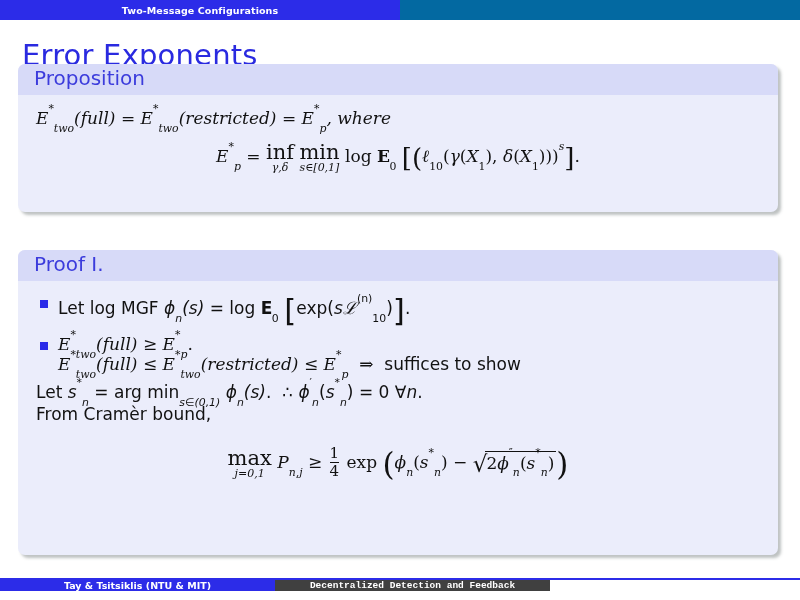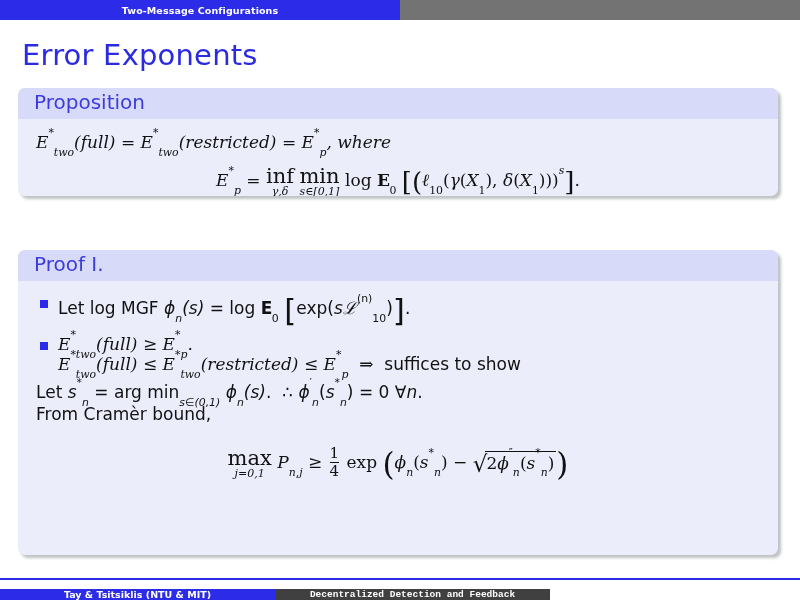--- a/index.html
+++ b/index.html
@@ -13,21 +13,21 @@
     position: relative;
     font-family: "DejaVu Sans", "Liberation Sans", sans-serif;
     overflow: hidden;
   }
 
   
   #headbar {
     position: absolute;
     left: 0; top: 0;
     width: 800px; height: 20px;
-    background: #737373;
+    background: #0369a1;
   }
   #headbar-active {
     position: absolute;
     left: 0; top: 0;
     width: 400px; height: 20px;
     background: #2c2ce8;
     display: flex;
     align-items: center;
     justify-content: center;
   }
@@ -63,21 +63,21 @@
     font-size: 20px;
     padding: 3px 16px 5px 16px;
     line-height: 1.15;
     white-space: nowrap;
   }
   .block-body {
     padding: 7px 14px 10px 14px;
     color: #1a1a1a;
   }
 
-  #prop-block { left: 18px; top: 88px; width: 760px; height: 108px; }
+  #prop-block { left: 18px; top: 64px; width: 760px; height: 148px; }
   #proof-block { left: 18px; top: 250px; width: 760px; height: 305px; border-radius: 7px; }
 
   
   .math {
     font-family: "DejaVu Serif", "Liberation Serif", serif;
     font-size: 17px;
     color: #111;
     white-space: nowrap;
   }
   .mathsans {
@@ -164,21 +164,21 @@
     background: #2a2ae8;
   }
   .plainline { padding: 2px 0 0 4px; }
 
   
   #footer {
     position: absolute;
     left: 0; bottom: 0;
     width: 684px; height: 20px;
     display: flex;
-    align-items: flex-end;
+    align-items: flex-start;
     font-size: 9.5px;
     font-weight: bold;
   }
   .foot-seg {
     display: flex;
     align-items: center;
     justify-content: center;
     color: #ffffff;
     white-space: nowrap;
   }

